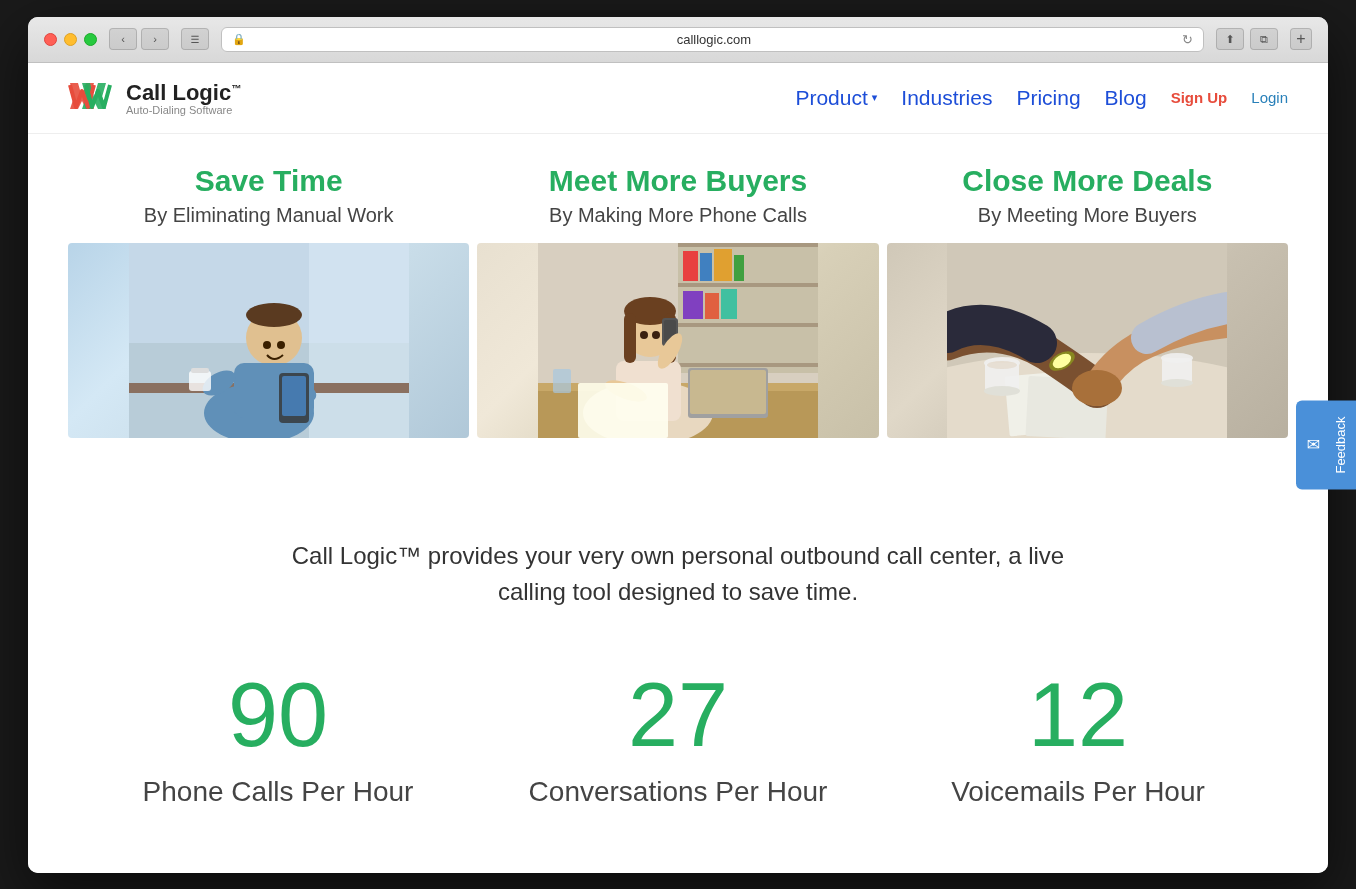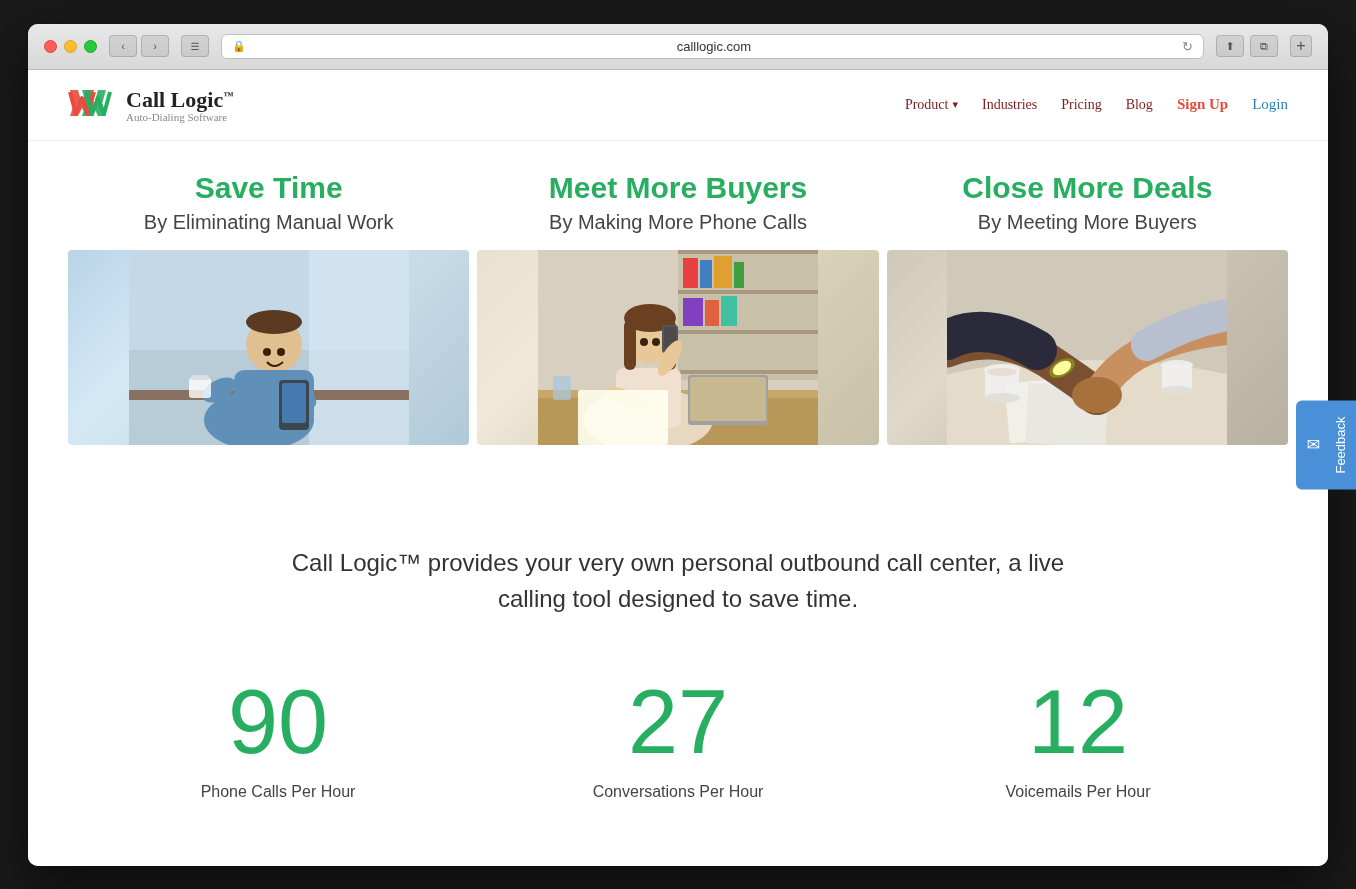--- a/index.html
+++ b/index.html
@@ -140,21 +140,20 @@
       position: relative;
     }
 
     
     .site-nav {
       display: flex;
       align-items: center;
       padding: 16px 40px;
       border-bottom: 1px solid #eee;
       background: white;
-      font-family: Liberation Serif, serif;
     }
     .logo-area {
       display: flex;
       align-items: center;
       gap: 8px;
     }
     .logo-text {
       display: flex;
       flex-direction: column;
     }
@@ -173,22 +172,22 @@
       margin-top: -2px;
     }
 
     .nav-links {
       margin-left: auto;
       display: flex;
       align-items: center;
       gap: 24px;
     }
     .nav-link {
-      font-size: 14px;
-      color: #7f1d1d;
+      font-size: 21px;
+      color: #1d4ed8;
       text-decoration: none;
       cursor: pointer;
     }
     .nav-link-product {
       display: flex;
       align-items: center;
       gap: 4px;
     }
     .nav-link-product::after {
       content: '▾';
@@ -300,21 +299,21 @@
 
     .stat-number {
       font-size: 90px;
       font-weight: 300;
       color: #27ae60;
       line-height: 1;
       margin-bottom: 16px;
     }
 
     .stat-label {
-      font-size: 16px;
+      font-size: 28px;
       color: #444;
       font-weight: 400;
     }
 
     
     .feedback-btn {
       position: fixed;
       right: 0;
       top: 50%;
       transform: translateY(-50%);

